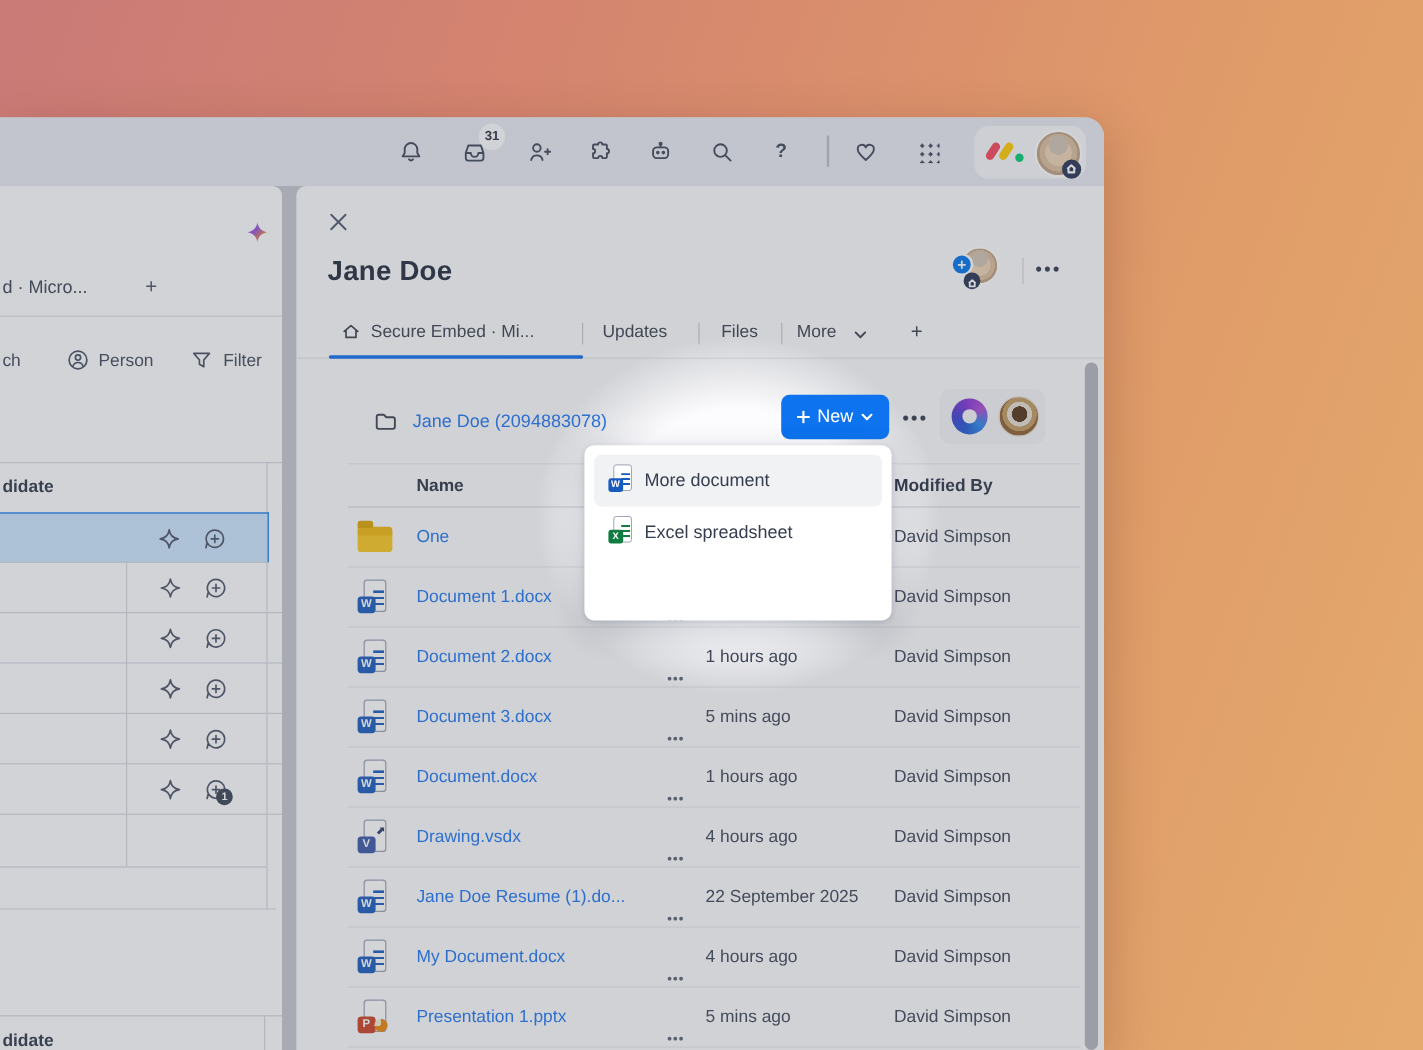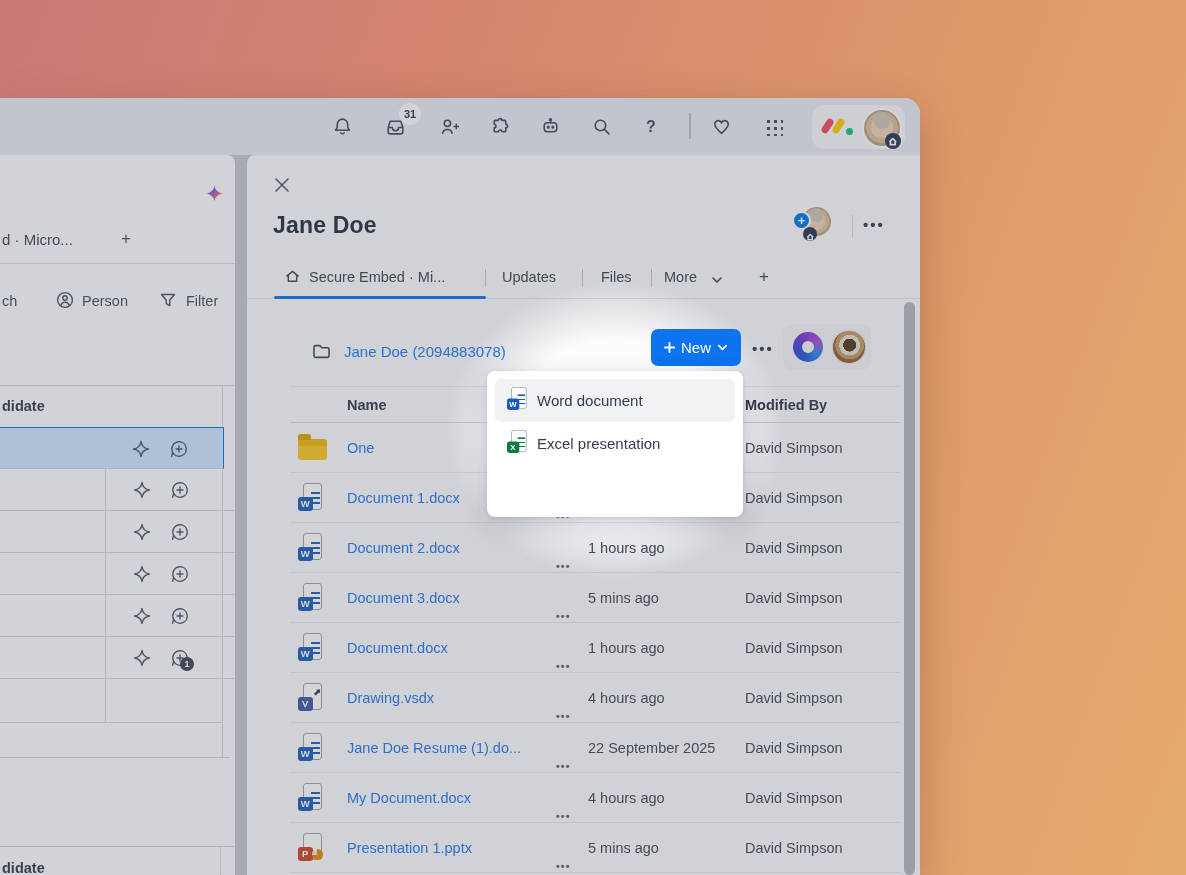--- a/index.html
+++ b/index.html
@@ -517,27 +517,27 @@
     <div class="scrollthumb"></div>
 
     <div class="dropdown">
 
     <div class="mitem highlighted">
           <span class="ficon t-word">
             <span class="page"></span>
             <span class="sq"></span>
             <span class="lines"></span>
           </span>
-          <span class="mlabel">Word document</span>
+          <span class="mlabel">More document</span>
         </div>
         <div class="mitem">
           <span class="ficon t-excel">
             <span class="page"></span>
             <span class="sq"></span>
             <span class="lines"></span>
           </span>
-          <span class="mlabel">Excel presentation</span>
+          <span class="mlabel">Excel spreadsheet</span>
         </div>
       </div>
   </div>
 
   <div class="dim"></div>
 </div>
 
 </body></html>

